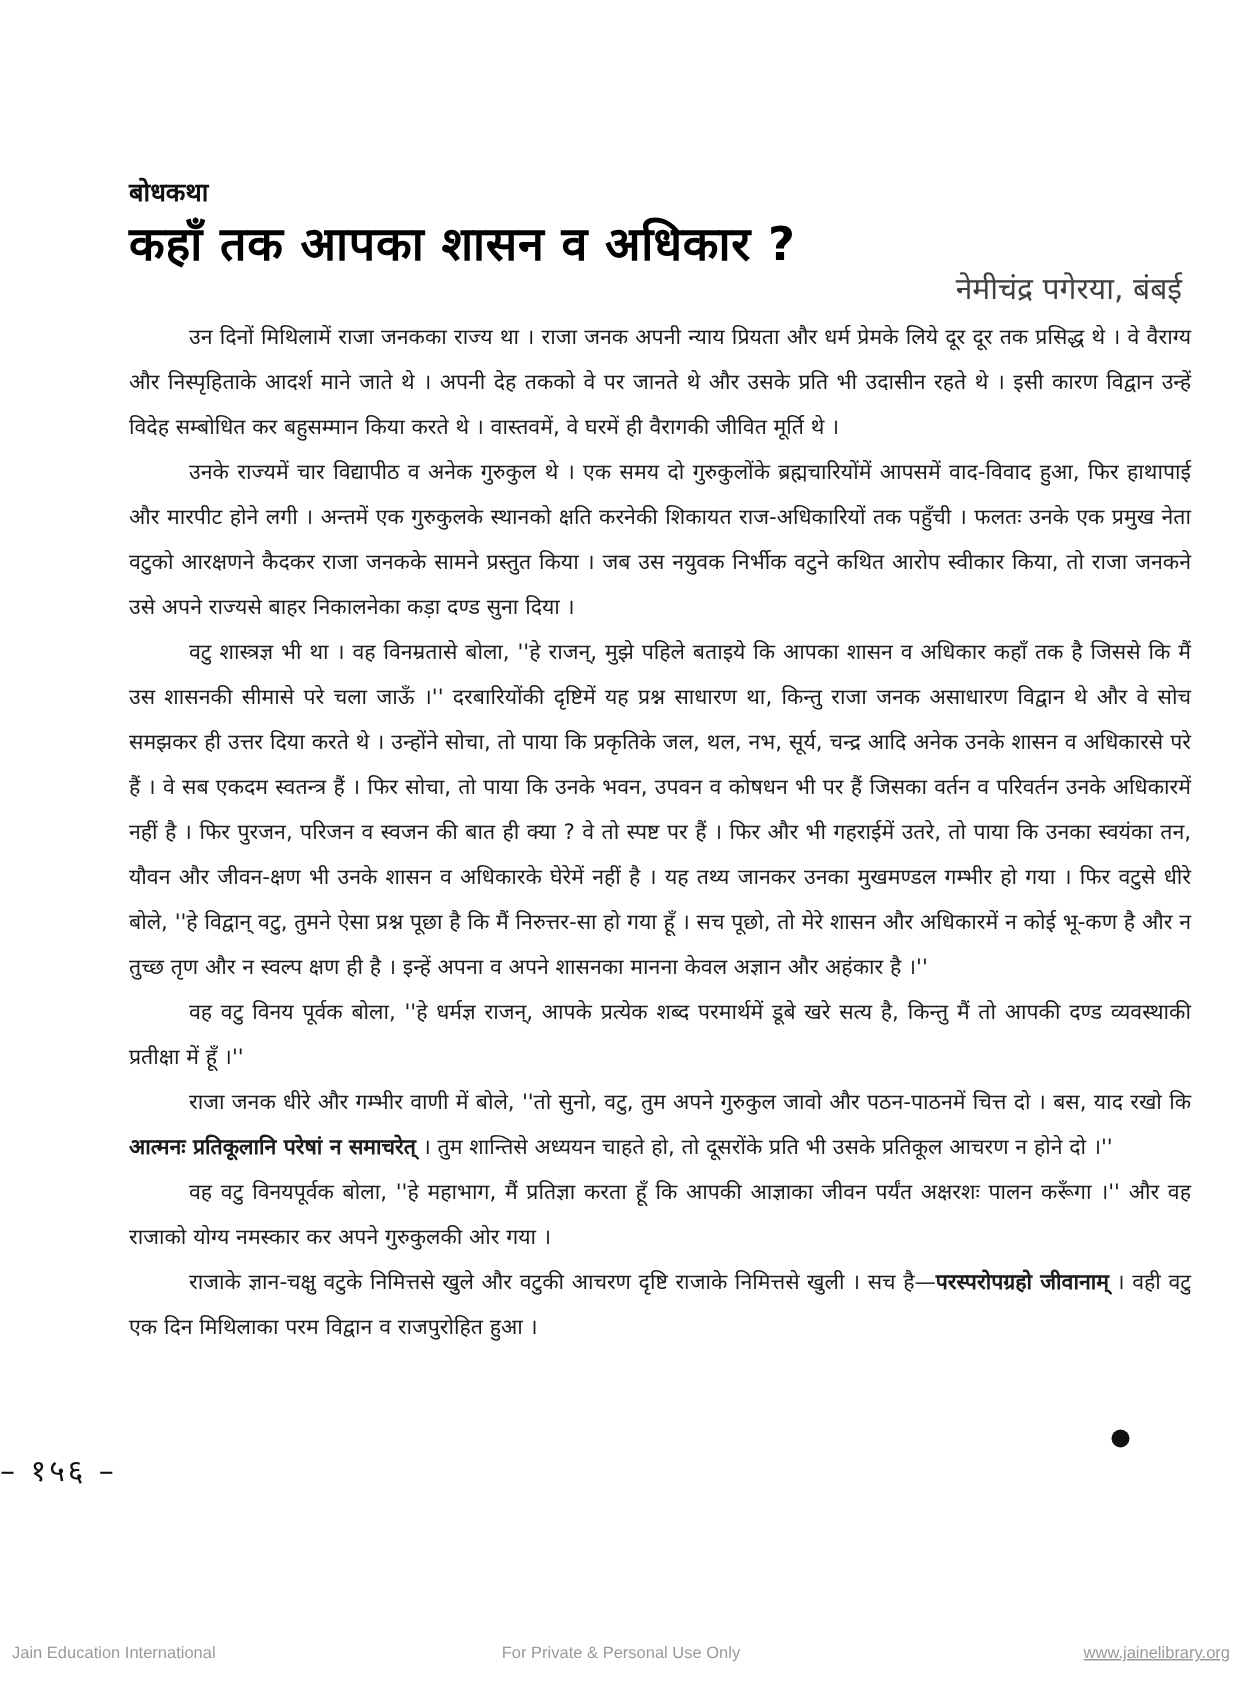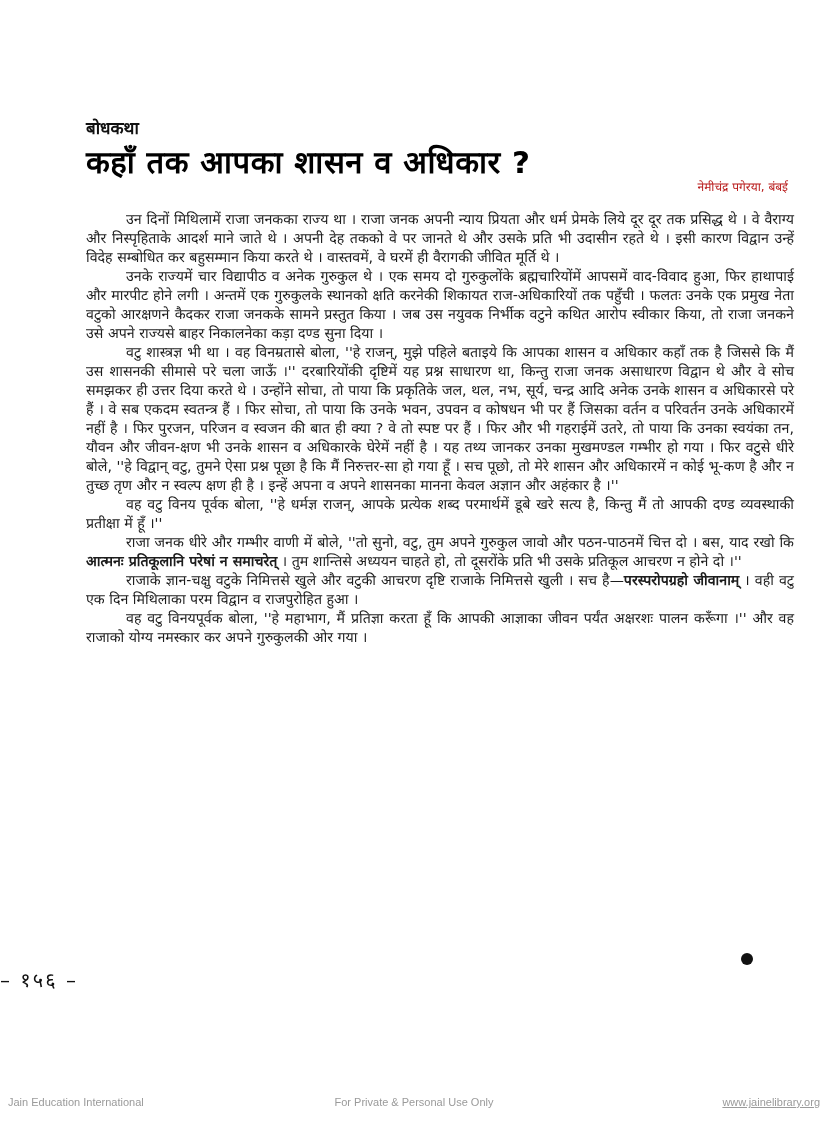--- a/index.html
+++ b/index.html
@@ -11,25 +11,25 @@
   .section-label {
     position: absolute; left: 86px; top: 116px;
     font-size: 17px; font-weight: bold; color: #111;
   }
   .title {
     position: absolute; left: 86px; top: 140px;
     font-size: 31px; font-weight: bold; color: #000000; letter-spacing: 0.5px;
   }
   .byline {
     position: absolute; right: 40px; top: 178px;
-    font-size: 12px; color: #b91c1c;
+    font-size: 20px; color: #404040;
   }
   .body {
     position: absolute; left: 86px; top: 210px; width: 708px;
-    font-size: 14.2px; line-height: 19px; color: #1c1c1c;
+    font-size: 14.2px; line-height: 30px; color: #1c1c1c;
   }
   .body p { margin: 0; text-align: justify; text-align-last: left; }
   .body p.indent { text-indent: 40px; }
   .bold-inline { font-weight: bold; }
   .page-number {
     position: absolute; left: 0; width: 828px; top: 966px;
     text-align: left; font-size: 20px; color: #111; letter-spacing: 2px;
   }
   .dot {
     position: absolute; left: 741px; top: 953px;
@@ -51,22 +51,22 @@
   <div class="section-label">बोधकथा</div>
   <div class="title">कहाँ तक आपका शासन व अधिकार ?</div>
   <div class="byline">नेमीचंद्र पगेरया, बंबई</div>
 
   <div class="body">
     <p class="indent">उन दिनों मिथिलामें राजा जनकका राज्य था । राजा जनक अपनी न्याय प्रियता और धर्म प्रेमके लिये दूर दूर तक प्रसिद्ध थे । वे वैराग्य और निस्पृहिताके आदर्श माने जाते थे । अपनी देह तकको वे पर जानते थे और उसके प्रति भी उदासीन रहते थे । इसी कारण विद्वान उन्हें विदेह सम्बोधित कर बहुसम्मान किया करते थे । वास्तवमें, वे घरमें ही वैरागकी जीवित मूर्ति थे ।</p>
     <p class="indent">उनके राज्यमें चार विद्यापीठ व अनेक गुरुकुल थे । एक समय दो गुरुकुलोंके ब्रह्मचारियोंमें आपसमें वाद-विवाद हुआ, फिर हाथापाई और मारपीट होने लगी । अन्तमें एक गुरुकुलके स्थानको क्षति करनेकी शिकायत राज-अधिकारियों तक पहुँची । फलतः उनके एक प्रमुख नेता वटुको आरक्षणने कैदकर राजा जनकके सामने प्रस्तुत किया । जब उस नयुवक निर्भीक वटुने कथित आरोप स्वीकार किया, तो राजा जनकने उसे अपने राज्यसे बाहर निकालनेका कड़ा दण्ड सुना दिया ।</p>
     <p class="indent">वटु शास्त्रज्ञ भी था । वह विनम्रतासे बोला, ''हे राजन्, मुझे पहिले बताइये कि आपका शासन व अधिकार कहाँ तक है जिससे कि मैं उस शासनकी सीमासे परे चला जाऊँ ।'' दरबारियोंकी दृष्टिमें यह प्रश्न साधारण था, किन्तु राजा जनक असाधारण विद्वान थे और वे सोच समझकर ही उत्तर दिया करते थे । उन्होंने सोचा, तो पाया कि प्रकृतिके जल, थल, नभ, सूर्य, चन्द्र आदि अनेक उनके शासन व अधिकारसे परे हैं । वे सब एकदम स्वतन्त्र हैं । फिर सोचा, तो पाया कि उनके भवन, उपवन व कोषधन भी पर हैं जिसका वर्तन व परिवर्तन उनके अधिकारमें नहीं है । फिर पुरजन, परिजन व स्वजन की बात ही क्या ? वे तो स्पष्ट पर हैं । फिर और भी गहराईमें उतरे, तो पाया कि उनका स्वयंका तन, यौवन और जीवन-क्षण भी उनके शासन व अधिकारके घेरेमें नहीं है । यह तथ्य जानकर उनका मुखमण्डल गम्भीर हो गया । फिर वटुसे धीरे बोले, ''हे विद्वान् वटु, तुमने ऐसा प्रश्न पूछा है कि मैं निरुत्तर-सा हो गया हूँ । सच पूछो, तो मेरे शासन और अधिकारमें न कोई भू-कण है और न तुच्छ तृण और न स्वल्प क्षण ही है । इन्हें अपना व अपने शासनका मानना केवल अज्ञान और अहंकार है ।''</p>
     <p class="indent">वह वटु विनय पूर्वक बोला, ''हे धर्मज्ञ राजन्, आपके प्रत्येक शब्द परमार्थमें डूबे खरे सत्य है, किन्तु मैं तो आपकी दण्ड व्यवस्थाकी प्रतीक्षा में हूँ ।''</p>
     <p class="indent"><span>राजा जनक धीरे और गम्भीर वाणी में बोले, ''तो सुनो, वटु, तुम अपने गुरुकुल जावो और पठन-पाठनमें चित्त दो । बस, याद रखो कि </span><span class="bold-inline">आत्मनः प्रतिकूलानि परेषां न समाचरेत्</span><span> । तुम शान्तिसे अध्ययन चाहते हो, तो दूसरोंके प्रति भी उसके प्रतिकूल आचरण न होने दो ।''</span></p>
+    <p class="indent">वह वटु विनयपूर्वक बोला, ''हे महाभाग, मैं प्रतिज्ञा करता हूँ कि आपकी आज्ञाका जीवन पर्यंत अक्षरशः पालन करूँगा ।'' और वह राजाको योग्य नमस्कार कर अपने गुरुकुलकी ओर गया ।</p>
     <p class="indent"><span>राजाके ज्ञान-चक्षु वटुके निमित्तसे खुले और वटुकी आचरण दृष्टि राजाके निमित्तसे खुली । सच है—</span><span class="bold-inline">परस्परोपग्रहो जीवानाम्</span><span> । वही वटु एक दिन मिथिलाका परम विद्वान व राजपुरोहित हुआ ।</span></p>
-    <p class="indent">वह वटु विनयपूर्वक बोला, ''हे महाभाग, मैं प्रतिज्ञा करता हूँ कि आपकी आज्ञाका जीवन पर्यंत अक्षरशः पालन करूँगा ।'' और वह राजाको योग्य नमस्कार कर अपने गुरुकुलकी ओर गया ।</p>
   </div>
 
   <div class="dot"></div>
   <div class="page-number">– १५६ –</div>
 
   <div class="footer">
     <span class="left">Jain Education International</span>
     <span class="center">For Private &amp; Personal Use Only</span>
     <span class="right">www.jainelibrary.org</span>
   </div>

